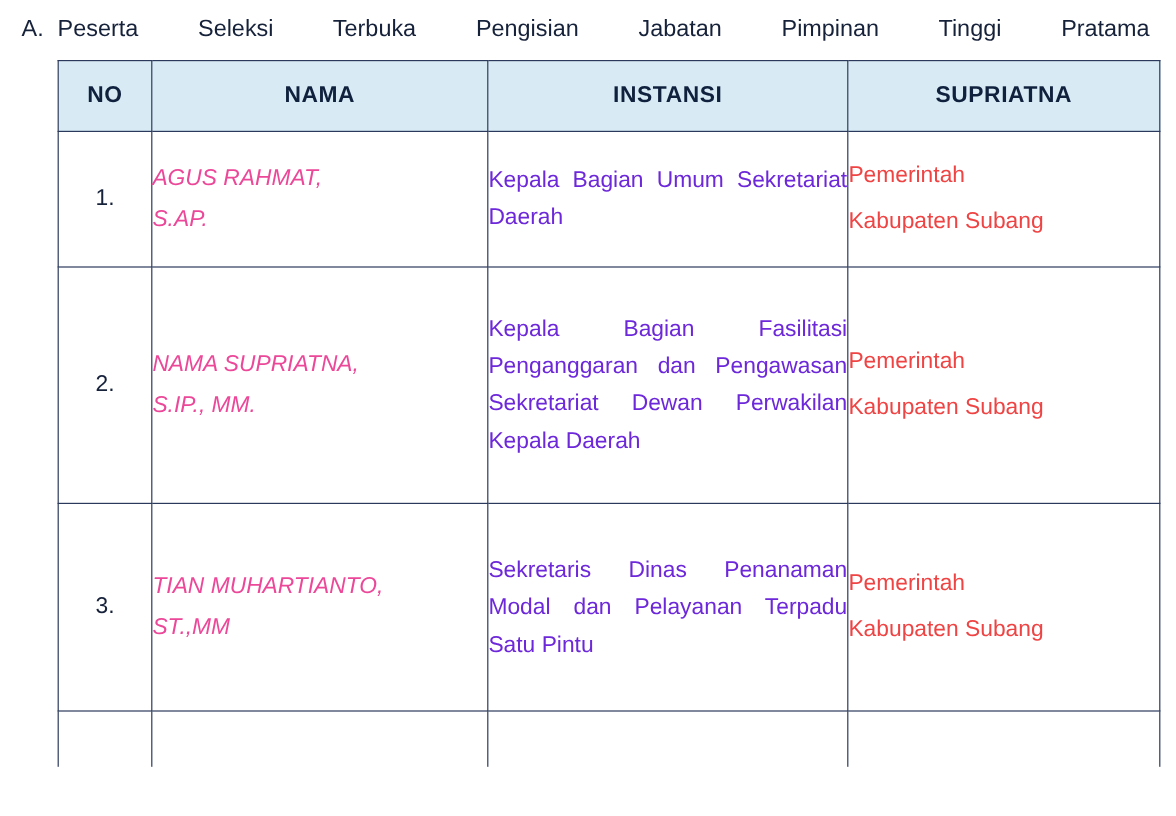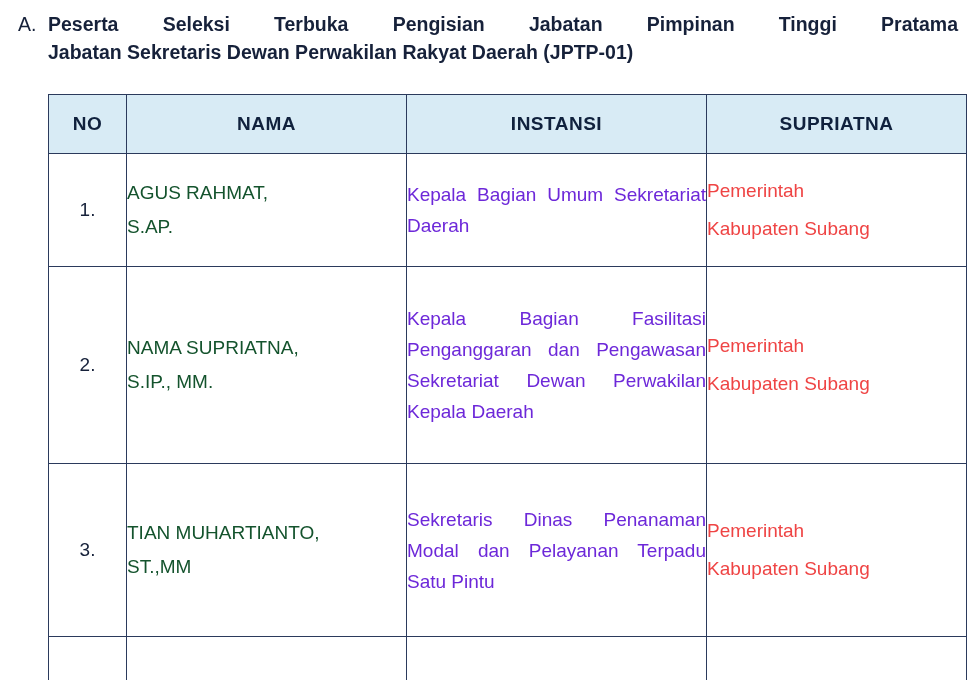--- a/index.html
+++ b/index.html
@@ -31,38 +31,37 @@
     color: #16213a;
   }
   .section-letter {
     flex: 0 0 auto;
     width: 30px;
     font-size: 19.5px;
     line-height: 28px;
   }
   .section-text {
     flex: 1 1 auto;
-    font-weight: bold;
   }
   .section-line1 {
     text-align: justify;
     text-align-last: justify;
     font-size: 19.5px;
     line-height: 28px;
     white-space: nowrap;
   }
   .section-line2 {
     font-size: 19.5px;
     line-height: 28px;
     white-space: nowrap;
   }
 
   
   .table-wrap {
-    margin-top: 28px;
+    margin-top: 12px;
     margin-left: 30px;
     width: 918px;
   }
   table.data-table {
     border-collapse: collapse;
     width: 918px;
     table-layout: fixed;
   }
   table.data-table th,
   table.data-table td {
@@ -86,21 +85,22 @@
 
   td.cell-no {
     text-align: center;
     font-size: 19px;
     color: #16213a;
   }
   td.cell-nama {
     padding: 10px 12px 10px 16px;
     font-size: 19px;
     line-height: 34px;
-    color: #14532d;
+    color: #ec4899;
+    font-style: italic;
   }
   td.cell-jabatan {
     padding: 12px 10px 12px 12px;
     font-size: 19px;
     line-height: 31px;
     color: #6d28d9;
     text-align: justify;
     text-align-last: left;
   }
   td.cell-instansi {
@@ -124,21 +124,20 @@
 </style>
 </head>
 <body>
 
 <div class="page">
 
   <div class="section-heading">
     <div class="section-letter">A.</div>
     <div class="section-text">
       <div class="section-line1">Peserta Seleksi Terbuka Pengisian Jabatan Pimpinan Tinggi Pratama</div>
-      <div class="section-line2">Jabatan Sekretaris Dewan Perwakilan Rakyat Daerah (JPTP-01)</div>
     </div>
   </div>
 
   <div class="table-wrap">
     <table class="data-table">
       <colgroup>
         <col class="c-no">
         <col class="c-nama">
         <col class="c-jab">
         <col class="c-inst">

